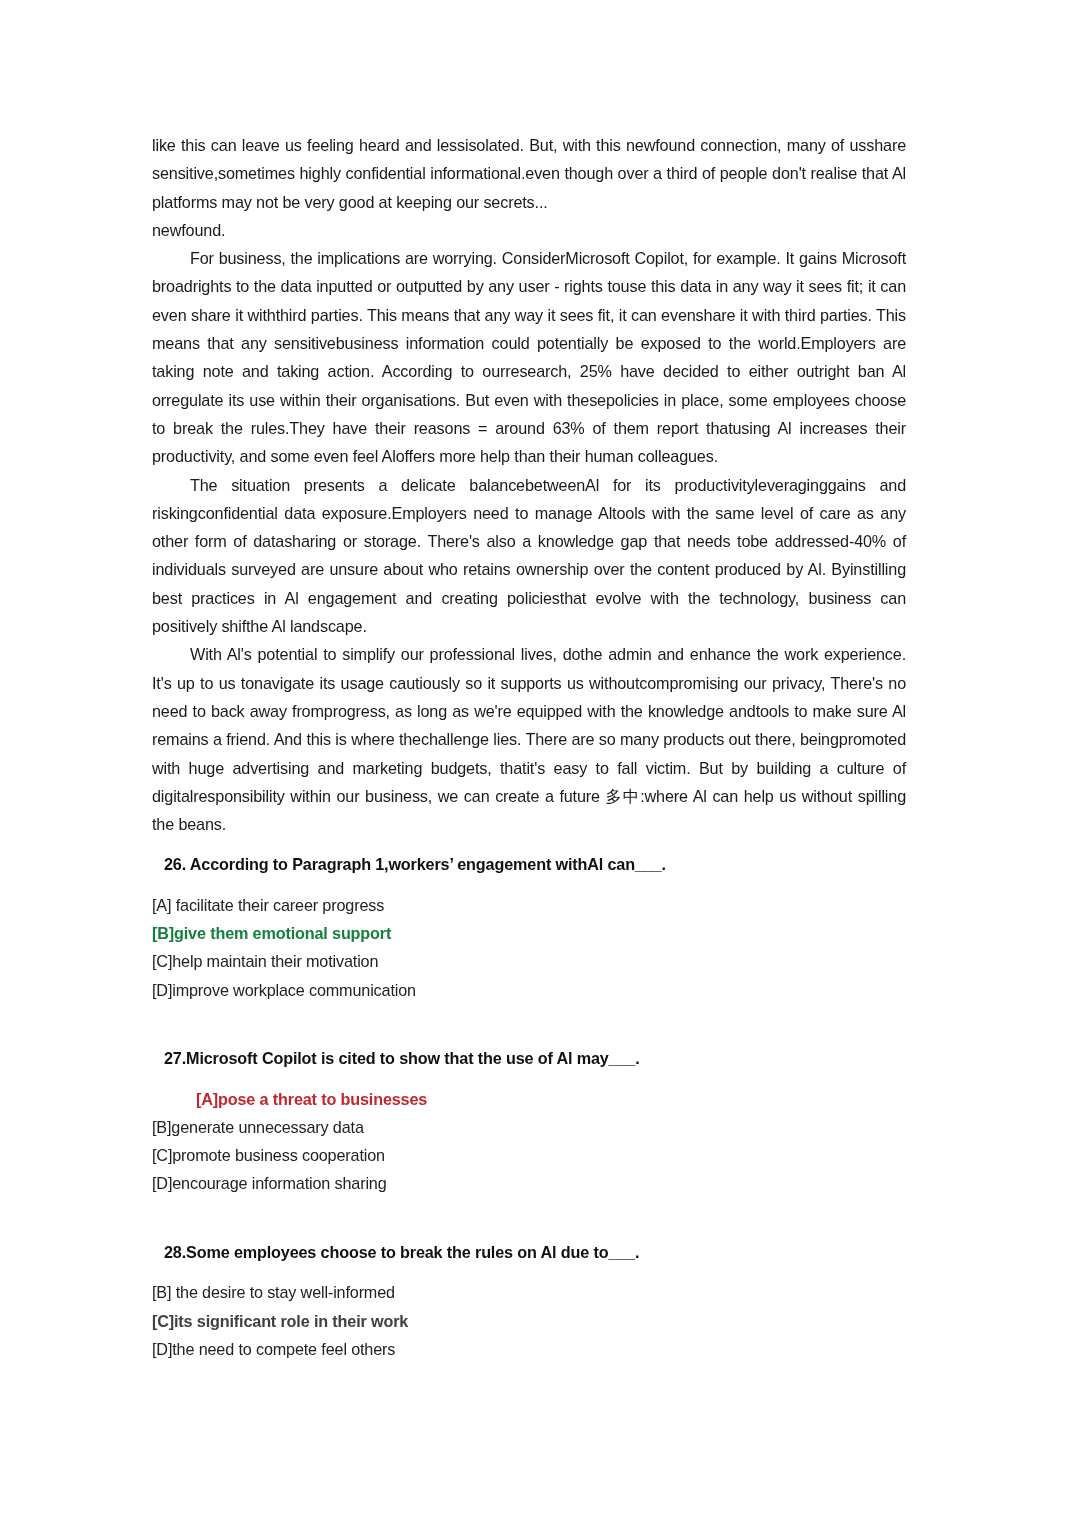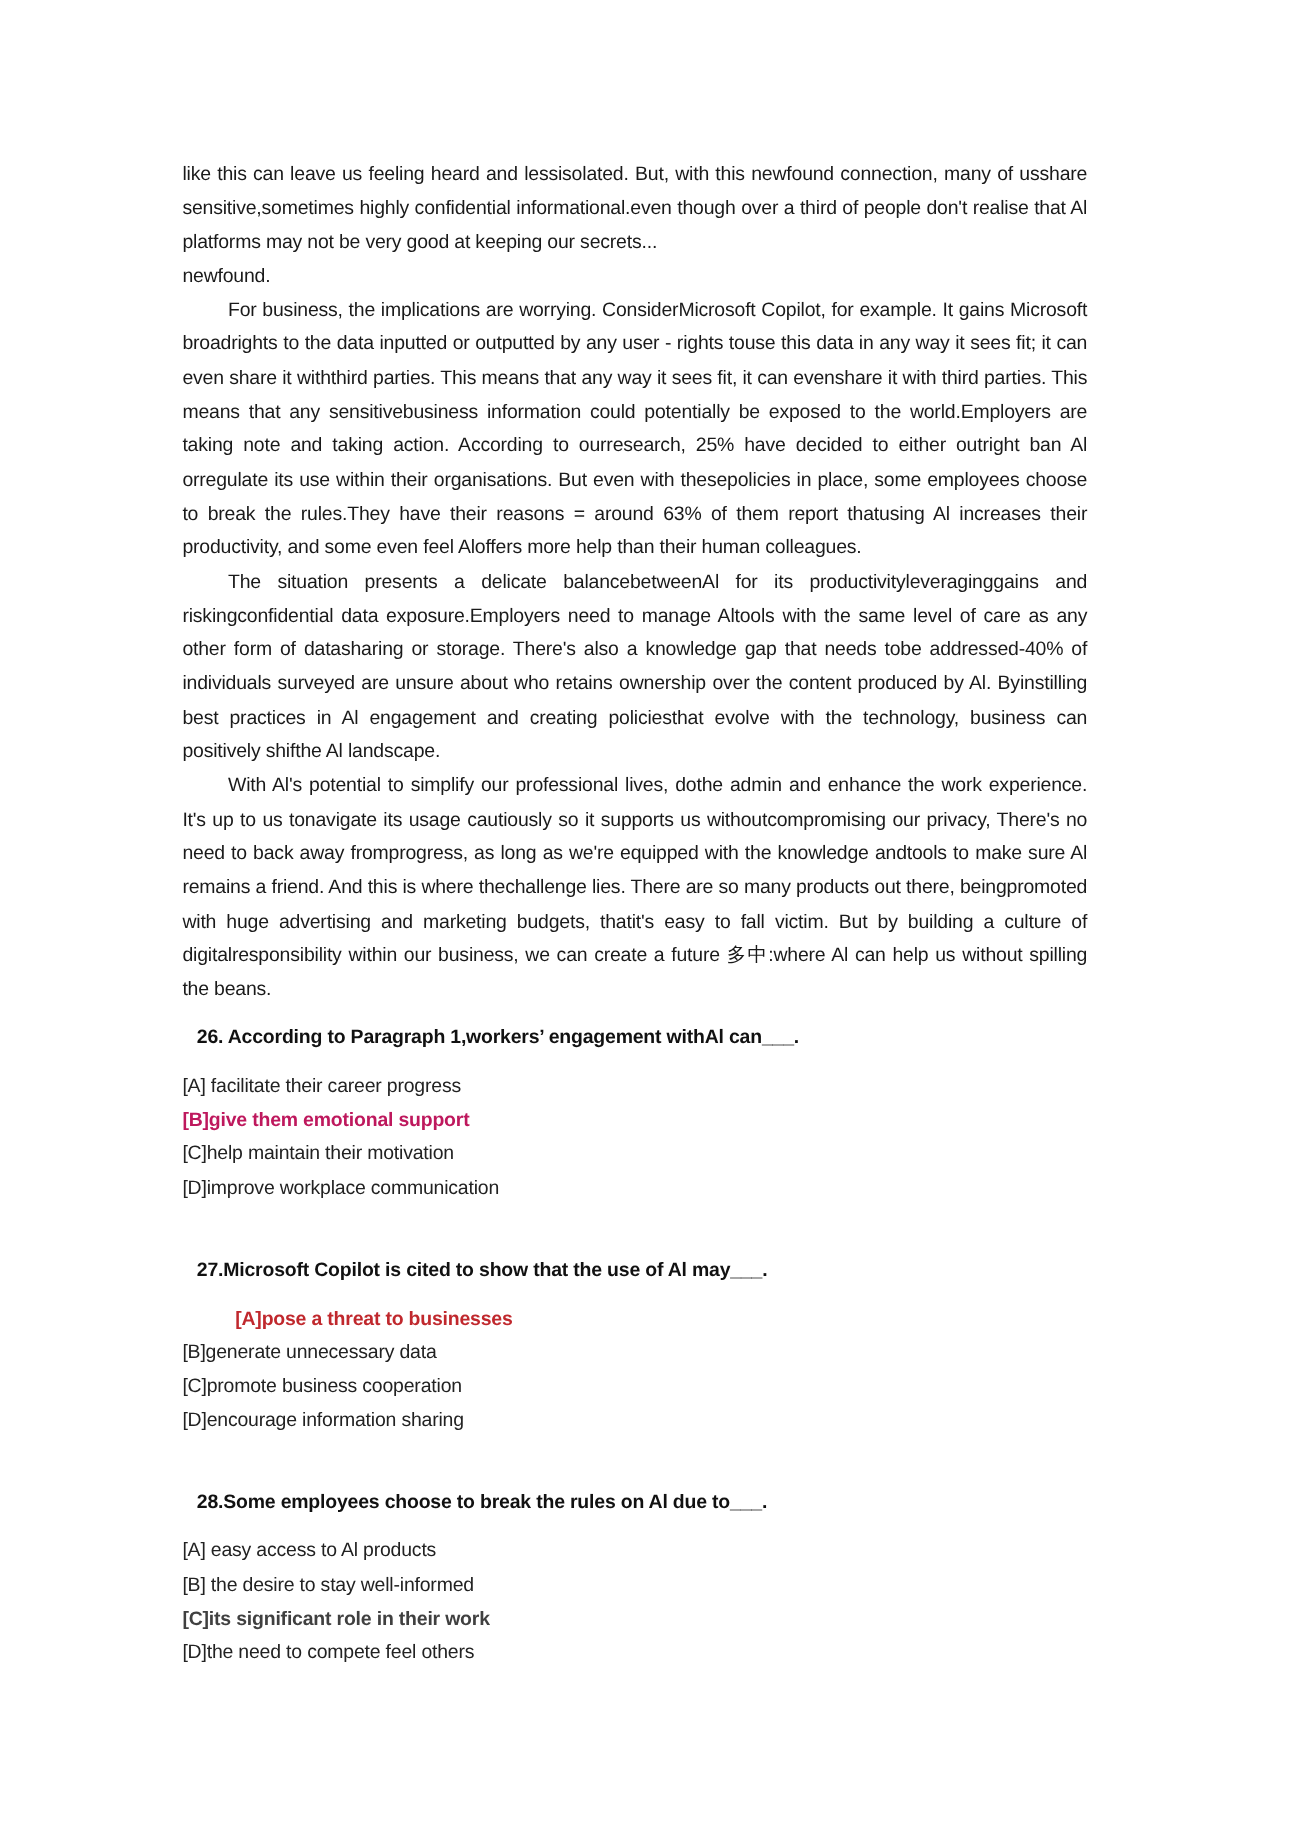--- a/index.html
+++ b/index.html
@@ -31,38 +31,37 @@
 
   <p class="para last-left">like this can leave us feeling heard and lessisolated. But, with this newfound connection, many of usshare sensitive,sometimes highly confidential informational.even though over a third of people don't realise that Al platforms may not be very good at keeping our secrets...</p>
   <p class="para">newfound.</p>
   <p class="para indent last-left">For business, the implications are worrying. ConsiderMicrosoft Copilot, for example. It gains Microsoft broadrights to the data inputted or outputted by any user - rights touse this data in any way it sees fit; it can even share it withthird parties. This means that any way it sees fit, it can evenshare it with third parties. This means that any sensitivebusiness information could potentially be exposed to the world.Employers are taking note and taking action. According to ourresearch, 25% have decided to either outright ban Al orregulate its use within their organisations. But even with thesepolicies in place, some employees choose to break the rules.They have their reasons = around 63% of them report thatusing Al increases their productivity, and some even feel Aloffers more help than their human colleagues.</p>
   <p class="para indent last-left">The situation presents a delicate balancebetweenAl for its productivityleveraginggains and riskingconfidential data exposure.Employers need to manage Altools with the same level of care as any other form of datasharing or storage. There's also a knowledge gap that needs tobe addressed-40% of individuals surveyed are unsure about who retains ownership over the content produced by Al. Byinstilling best practices in Al engagement and creating policiesthat evolve with the technology, business can positively shifthe Al landscape.</p>
   <p class="para indent last-left">With Al's potential to simplify our professional lives, dothe admin and enhance the work experience. It's up to us tonavigate its usage cautiously so it supports us withoutcompromising our privacy, There's no need to back away fromprogress, as long as we're equipped with the knowledge andtools to make sure Al remains a friend. And this is where thechallenge lies. There are so many products out there, beingpromoted with huge advertising and marketing budgets, thatit's easy to fall victim. But by building a culture of digitalresponsibility within our business, we can create a future 多中:where Al can help us without spilling the beans.</p>
 
   <div class="qblock">
     <p class="question">26. According to Paragraph 1,workers’ engagement withAl can___.</p>
     <p class="option">[A] facilitate their career progress</p>
-    <p class="option correct" style="color: #be185d;">[B]give them emotional support</p>
+    <p class="option correct" style="color: #15803d;">[B]give them emotional support</p>
     <p class="option">[C]help maintain their motivation</p>
     <p class="option">[D]improve workplace communication</p>
   </div>
 
   <div class="gap"></div>
 
   <div class="qblock">
     <p class="question">27.Microsoft Copilot is cited to show that the use of Al may___.</p>
     <p class="option correct" style="color: rgb(192, 40, 45); margin-left: 44px;">[A]pose a threat to businesses</p>
     <p class="option">[B]generate unnecessary data</p>
     <p class="option">[C]promote business cooperation</p>
     <p class="option">[D]encourage information sharing</p>
   </div>
 
   <div class="gap"></div>
 
   <div class="qblock">
     <p class="question">28.Some employees choose to break the rules on Al due to___.</p>
-    <p class="option">[A] easy access to Al products</p>
     <p class="option">[B] the desire to stay well-informed</p>
     <p class="option correct" style="color: #404040;">[C]its significant role in their work</p>
     <p class="option">[D]the need to compete feel others</p>
   </div>
 
 </div>
 
 </body></html>

